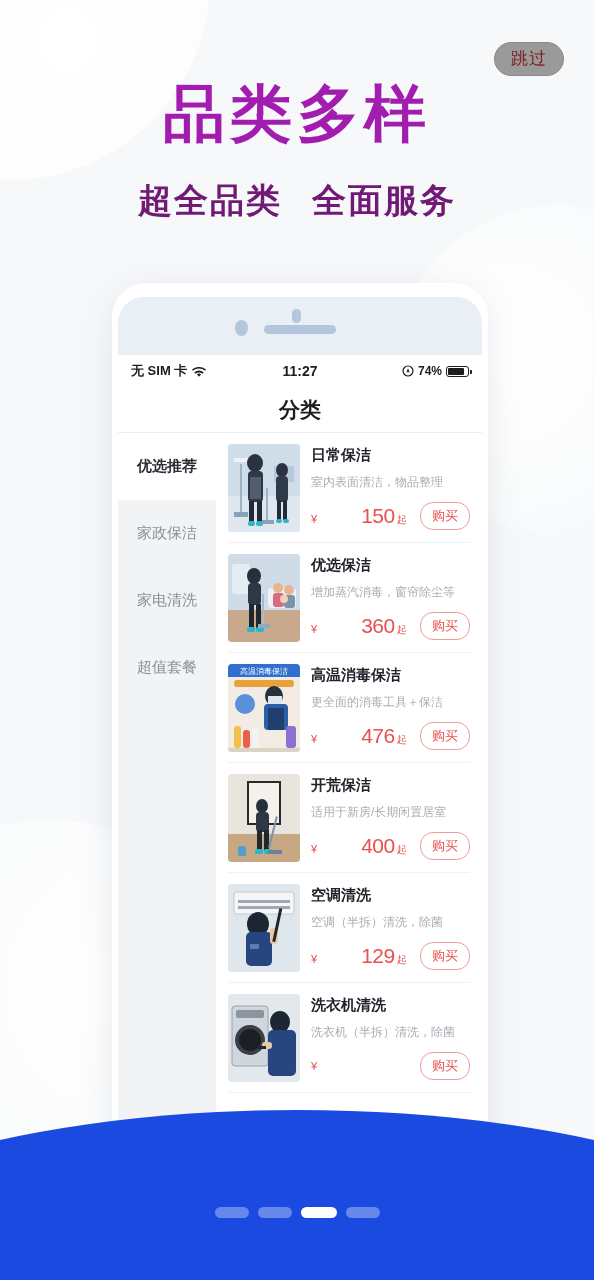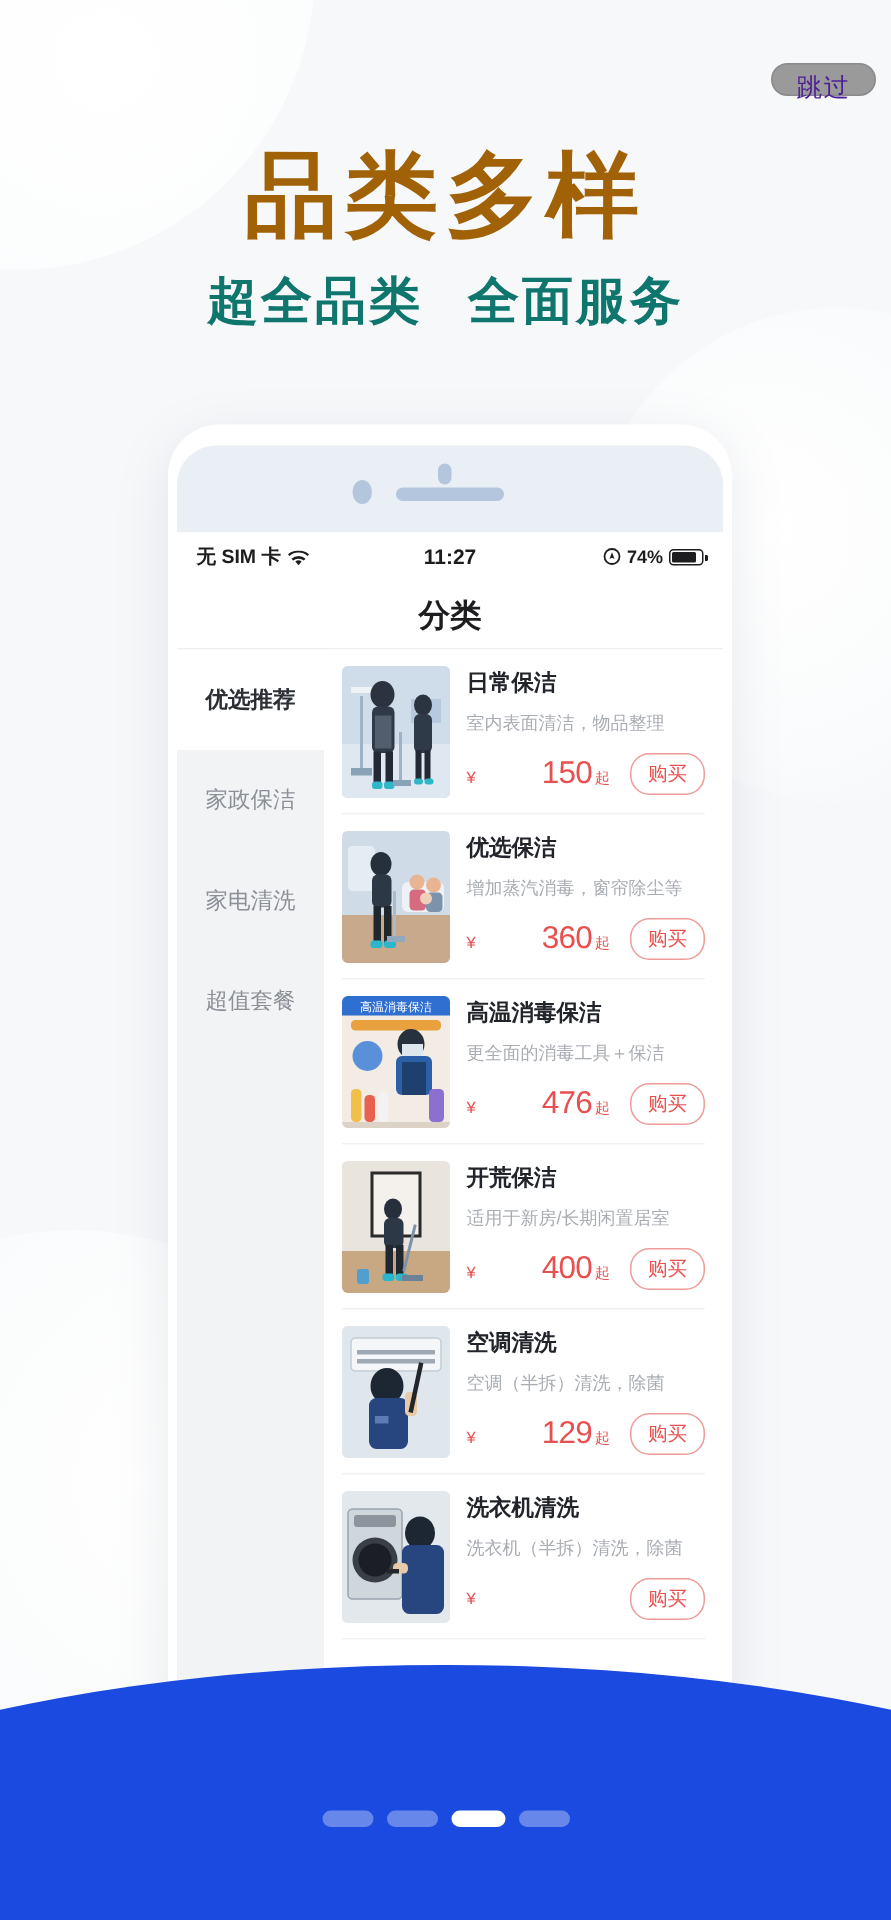--- a/index.html
+++ b/index.html
@@ -21,36 +21,36 @@
   .blob-mr{
     right:-130px; top:205px; width:330px; height:330px;
     background:radial-gradient(circle at 35% 45%, #ffffff 0%, #fafbfc 55%, rgba(250,251,252,0) 72%);
   }
   .blob-bl{
     left:-160px; top:820px; width:420px; height:420px;
     background:radial-gradient(circle at 70% 40%, #ffffff 0%, #fafbfc 58%, rgba(250,251,252,0) 74%);
   }
   
   .skip-btn{
-    position:absolute; right:10px; top:42px;
-    width:70px; height:22px; border-radius:17px;
+    position:absolute; right:30px; top:42px;
+    width:70px; height:34px; border-radius:17px;
     background:#9a9a9a; border:1.5px solid #8a8a8a;
-    color:#4c1d95; font-size:17px; line-height:31px; text-align:center;
+    color:#7f1d1d; font-size:17px; line-height:31px; text-align:center;
     letter-spacing:1px; cursor:pointer;
   }
   
   .headline{
-    position:absolute; left:0; right:0; top:88px;
+    position:absolute; left:0; right:0; top:72px;
     text-align:center; font-size:62px; font-weight:bold;
-    color:#a16207; letter-spacing:5px;
+    color:#a21caf; letter-spacing:5px;
   }
   .subline{
     position:absolute; left:0; right:0; top:178px;
     text-align:center; font-size:34px; font-weight:bold;
-    color:#0f766e; letter-spacing:2px;
+    color:#701a75; letter-spacing:2px;
   }
   .subline .gap{display:inline-block;width:30px;}
   
   .bottom-wave{
     position:absolute; left:-42%; bottom:-130px;
     width:184%; height:300px; border-radius:50% 50% 0 0 / 62% 62% 0 0;
     background:#1b4ae0;
   }
   .dots{
     position:absolute; left:0; right:0; bottom:62px;

